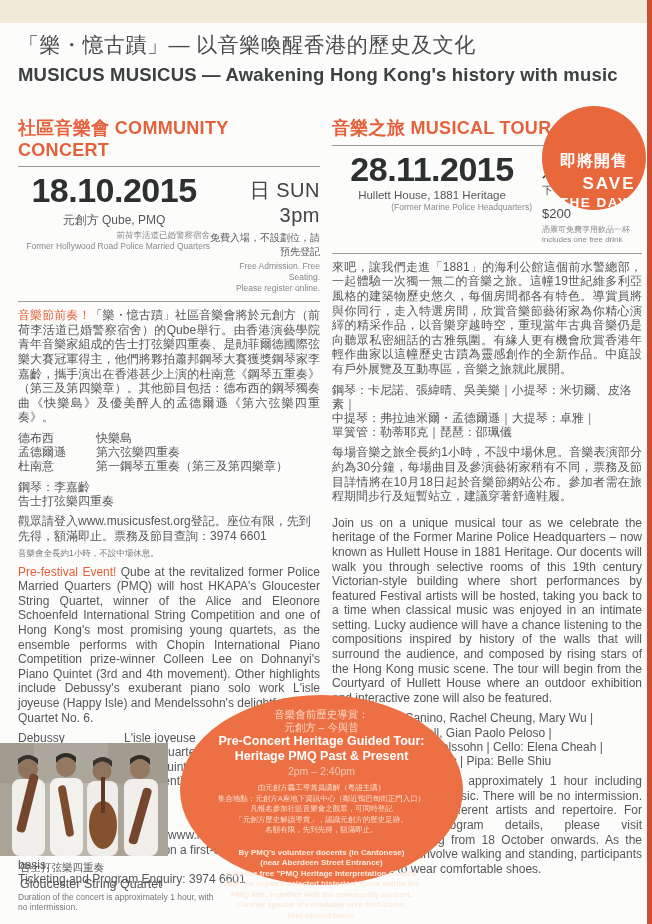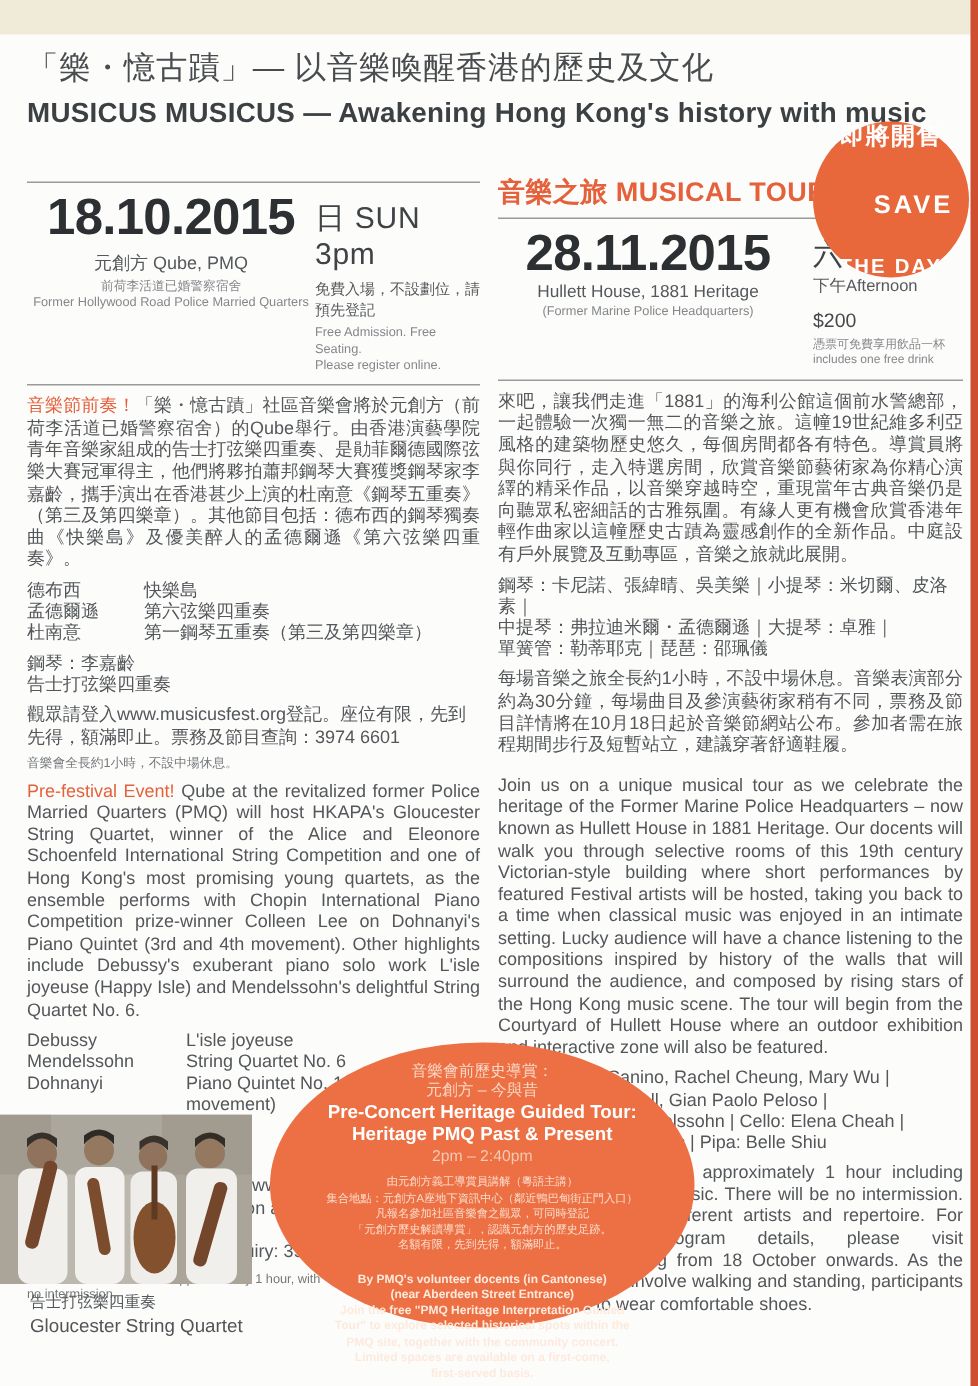--- a/index.html
+++ b/index.html
@@ -16,43 +16,43 @@
   .col-left{left:18px;width:302px;}
   .col-right{left:332px;width:310px;}
 
   .section-title{color:#e5613c;font-weight:bold;font-size:18px;letter-spacing:.3px;}
   .rule{border:none;border-top:1.5px solid#9a9a98;margin:5px 0 4px 0;}
 
   .dateblock{display:flex;align-items:flex-start;padding:2px 0 2px 0;}
   .db-left{width:192px;text-align:center;flex:none;}
   .big-date{font-size:34px;font-weight:bold;color:#2d3032;line-height:1.05;letter-spacing:-.5px;}
   .venue{font-size:12px;color:#55585a;margin-top:3px;}
-  .venue-sub{font-size:8.5px;color:#84878a;margin-top:1px;line-height:1.25;}
-  .db-right{flex:1;text-align:left;padding-top:4px;}
+  .venue-sub{font-size:8.5px;color:#84878a;margin-top:1px;line-height:1.25;text-align:right;}
+  .db-right{flex:1;text-align:right;padding-top:4px;}
   .day-time{font-size:20px;font-weight:300;color:#3f4345;letter-spacing:.5px;}
   .admission-zh{font-size:10px;color:#55585a;margin-top:4px;}
   .admission-en{font-size:8.5px;color:#84878a;margin-top:2px;line-height:1.3;}
 
   .db-right-tour{flex:1;text-align:left;padding:4px 0 0 10px;}
   .tour-time{font-size:11px;color:#55585a;margin-top:0px;}
   .tour-price{font-size:13px;color:#45484a;margin-top:8px;}
   .drink{font-size:8px;color:#84878a;margin-top:4px;line-height:1.3;}
 
   .para{font-size:12px;line-height:14.6px;text-align:justify;color:#54575a;margin-top:6px;}
   .lead{color:#e5613c;}
   .program{margin-top:6px;font-size:12px;color:#54575a;}
   .prow{display:flex;line-height:14.2px;}
   .pcomposer-zh{width:78px;flex:none;}
   .pcomposer-en{width:106px;flex:none;}
   .performers{margin-top:6px;font-size:12px;line-height:14.2px;color:#54575a;}
   .reg{margin-top:6px;font-size:12px;line-height:14.6px;color:#54575a;}
   .tiny{margin-top:5px;font-size:8.5px;line-height:10.5px;color:#74777a;}
 
-  .badge{position:absolute;left:542px;top:81px;width:104px;height:104px;border-radius:50%;
-         background:#e8673b;color:#fff;display:flex;flex-direction:column;justify-content:space-between;
+  .badge{position:absolute;left:542px;top:106px;width:104px;height:104px;border-radius:50%;
+         background:#e8673b;color:#fff;display:flex;flex-direction:column;justify-content:flex-end;
          text-align:center;}
   .badge-zh{font-size:16px;font-weight:bold;letter-spacing:1px;}
   .badge-en1{font-size:17px;font-weight:bold;letter-spacing:2px;margin-top:2px;padding-left:30px;}
   .badge-en2{font-size:13.5px;font-weight:bold;letter-spacing:1.5px;margin-top:1px;}
 
   .photo{position:absolute;left:0;top:743px;width:168px;height:113px;}
   .photo svg{display:block;}
   .photo-caption{position:absolute;left:20px;top:861px;}
   .cap-zh{font-size:10.5px;color:#55585a;}
   .cap-en{font-size:12.5px;color:#515456;margin-top:2px;}
@@ -71,20 +71,21 @@
 <div class="page">
   <div class="scan-top"></div>
   <div class="scan-right"></div>
 
   <div class="header">
     <div class="title-zh">「樂・憶古蹟」— 以音樂喚醒香港的歷史及文化</div>
     <div class="title-en">MUSICUS MUSICUS — Awakening Hong Kong's history with music</div>
   </div>
 
   <div class="col col-left">
+    <div class="section-title">社區音樂會 COMMUNITY CONCERT</div>
     <hr class="rule">
     <div class="dateblock">
       <div class="db-left">
         <div class="big-date">18.10.2015</div>
         <div class="venue">元創方 Qube, PMQ</div>
         <div class="venue-sub">前荷李活道已婚警察宿舍</div>
         <div class="venue-sub">Former Hollywood Road Police Married Quarters</div>
       </div>
       <div class="db-right">
         <div class="day-time">日 SUN 3pm</div>

